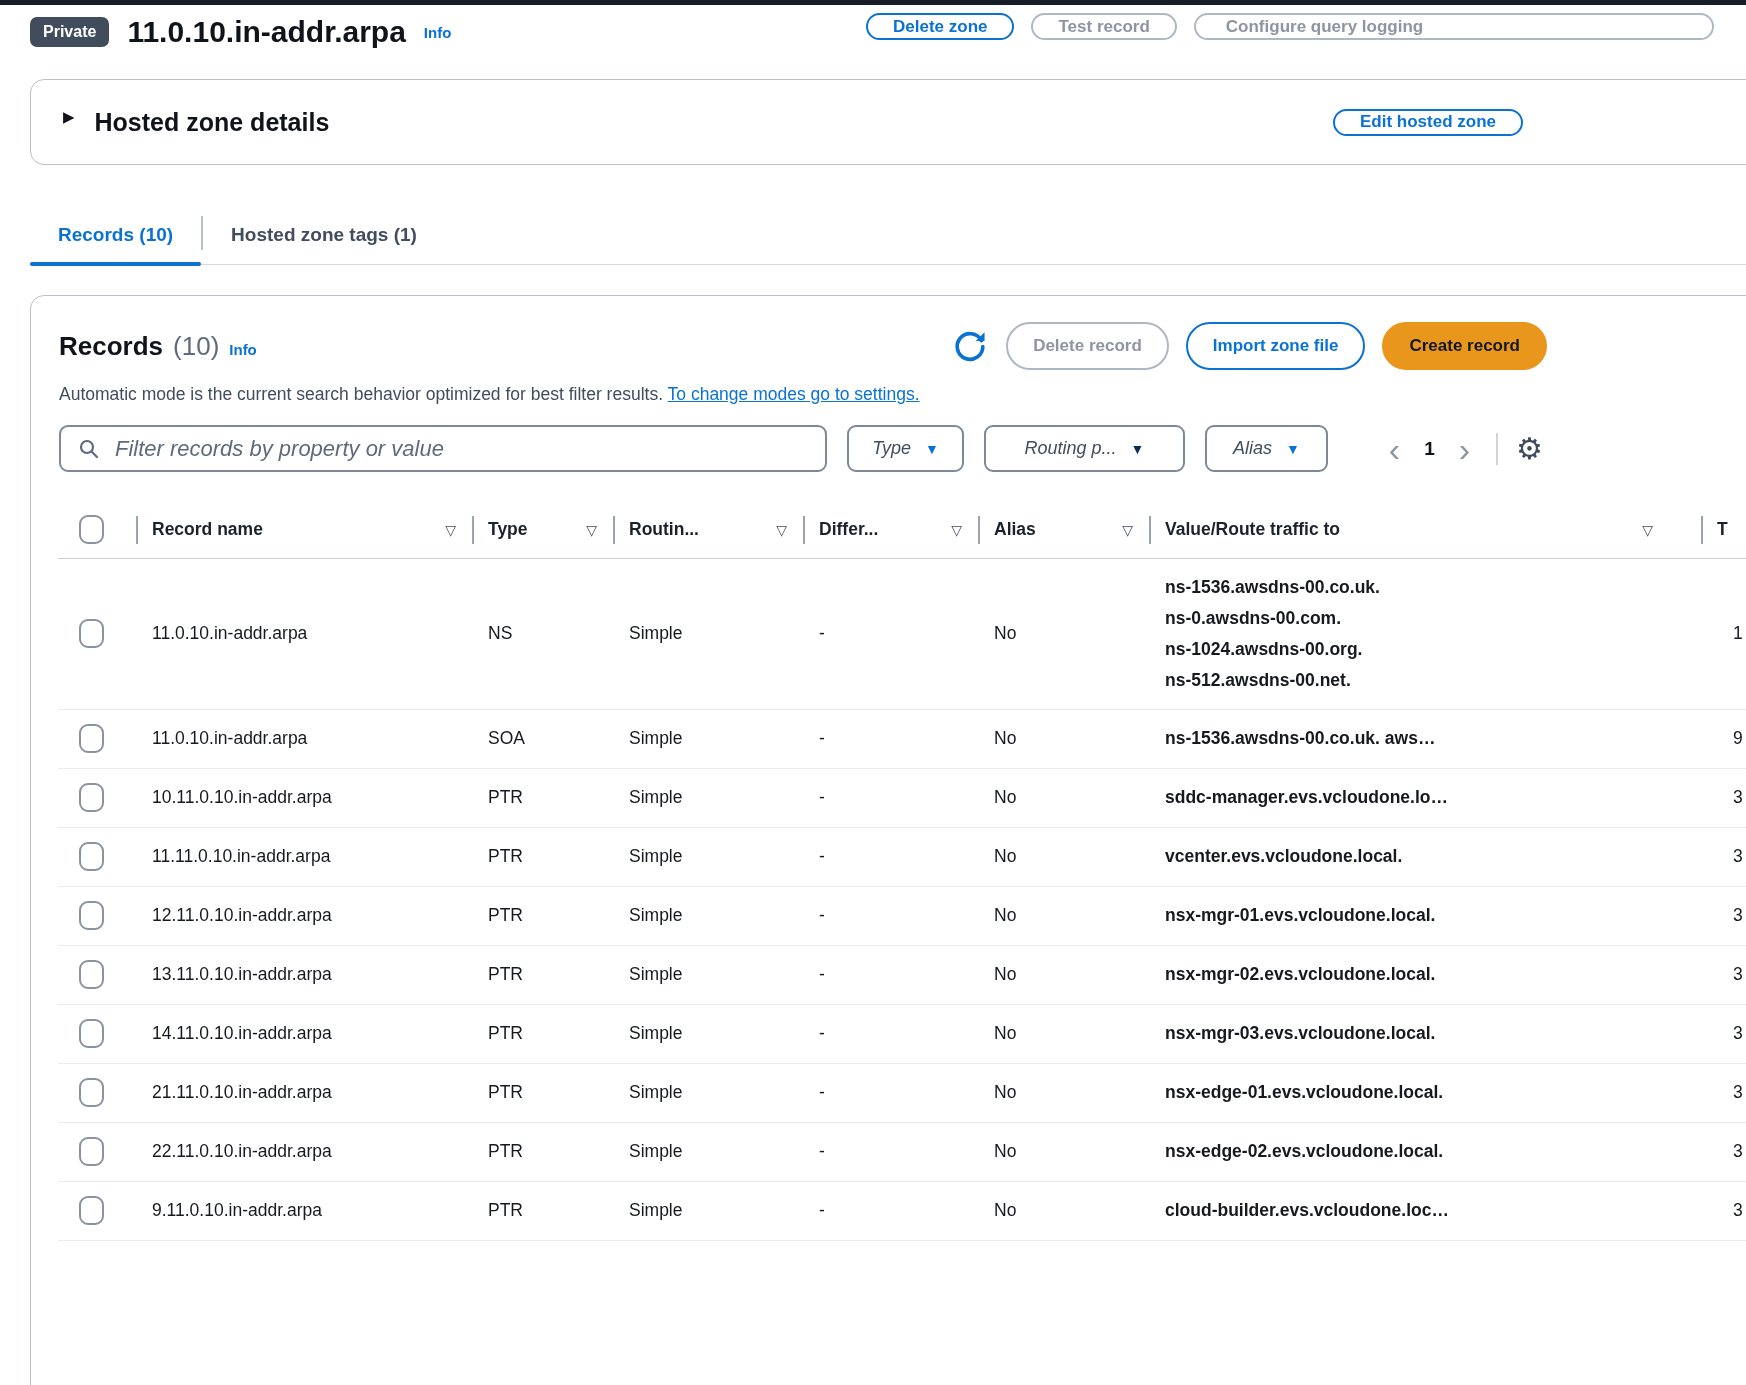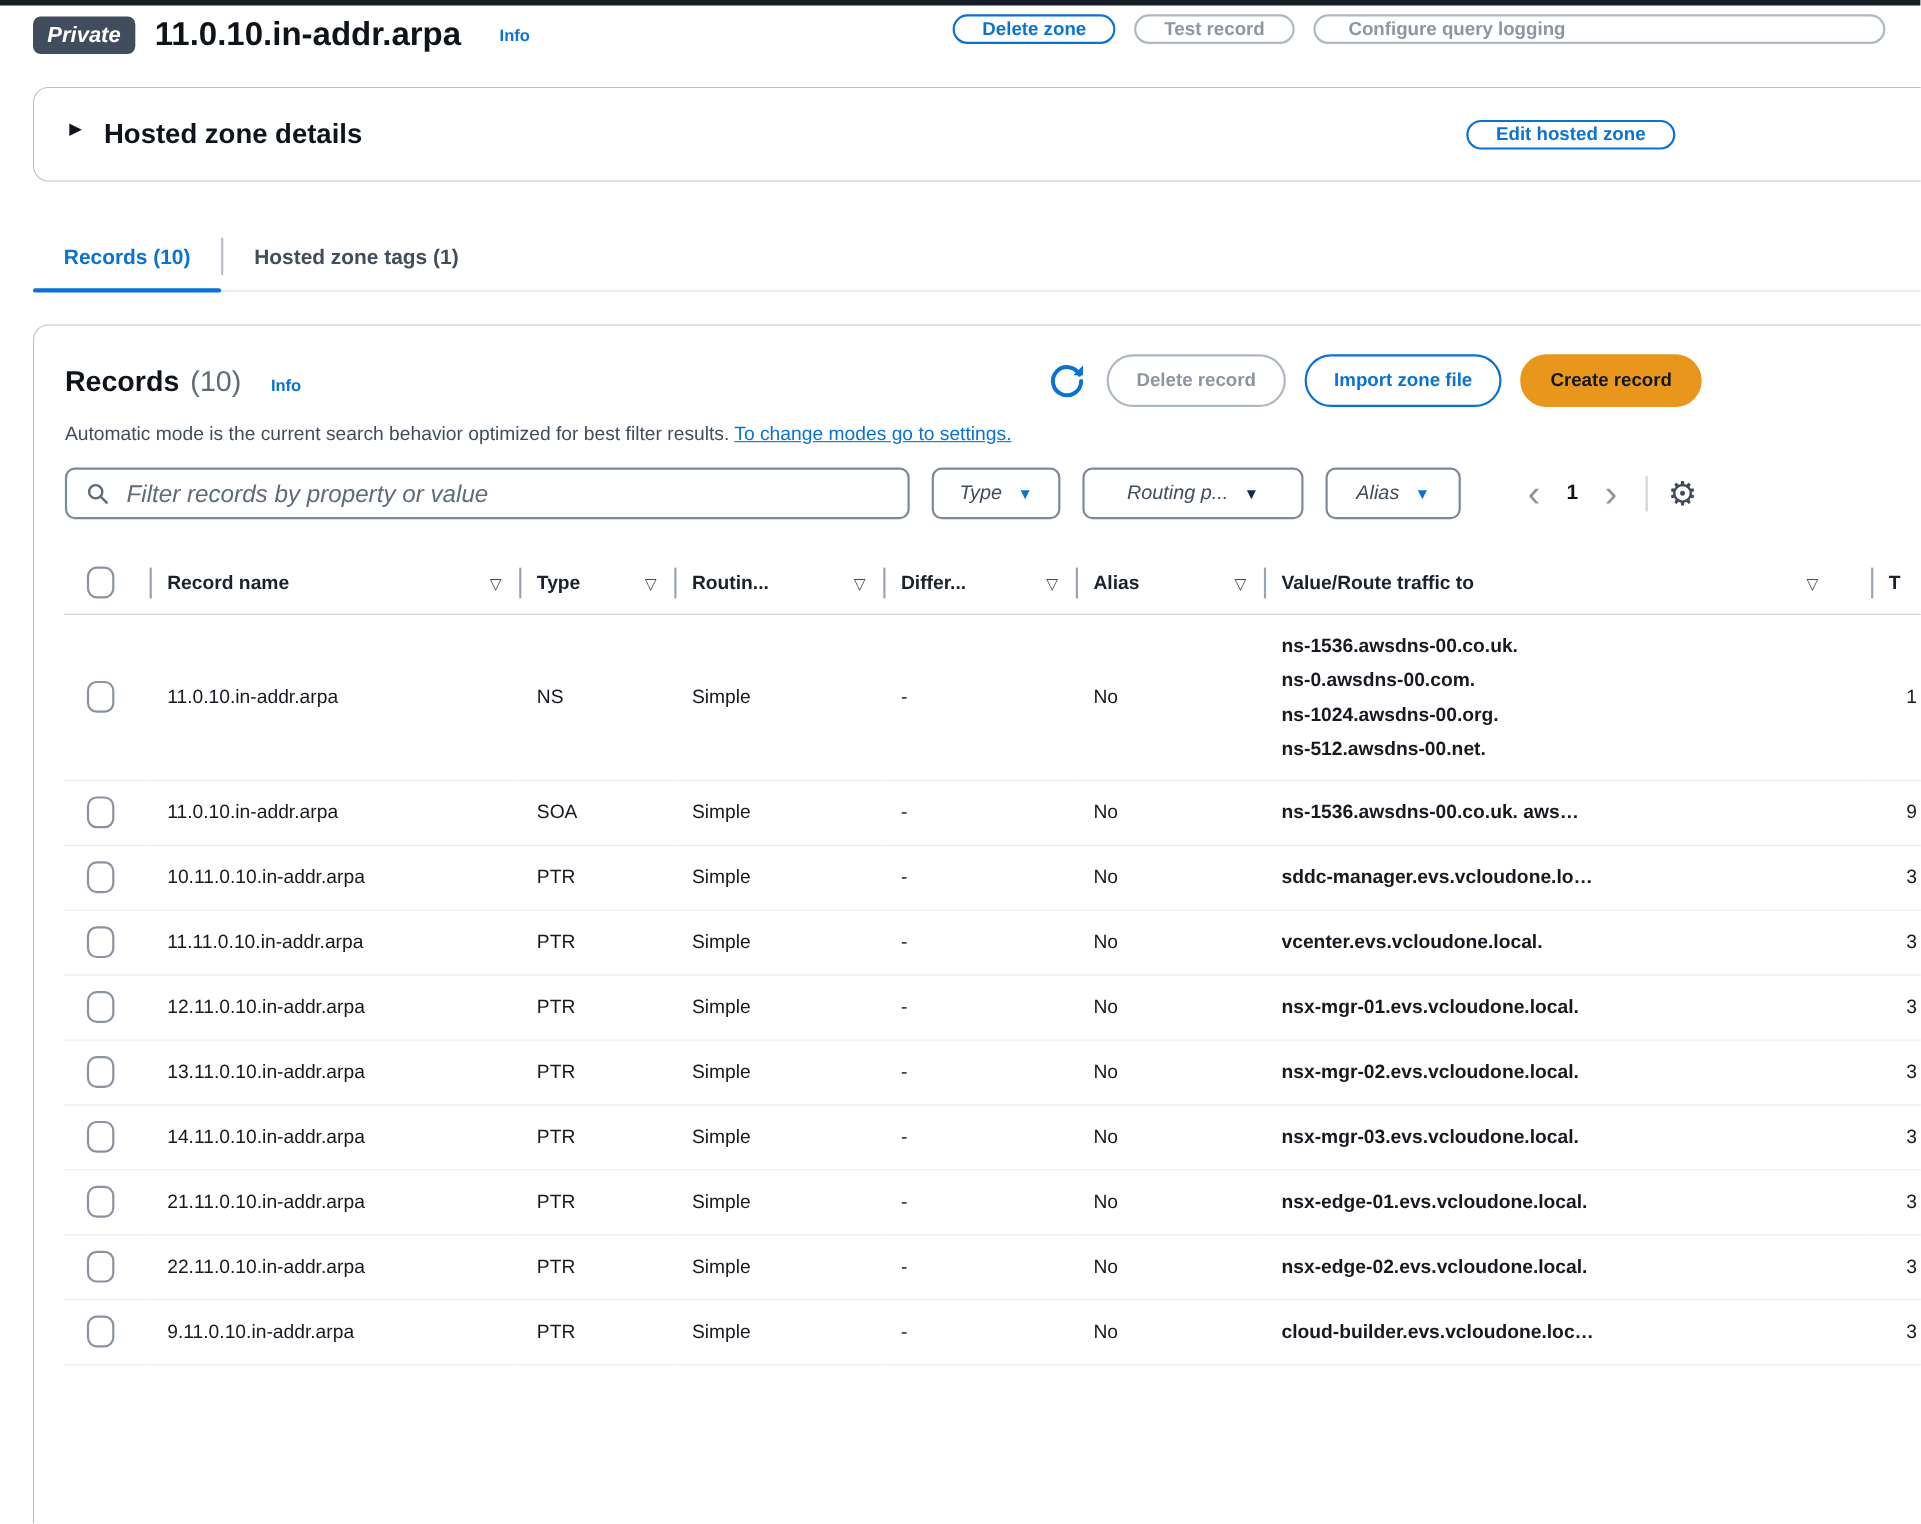--- a/index.html
+++ b/index.html
@@ -8,25 +8,25 @@
     width:1746px; height:1385px; overflow:hidden; position:relative;
     background:#ffffff; color:#0f141a;
     font-family:"Liberation Sans", sans-serif;
   }
   .top-strip { height:5px; background:#161d26; width:100%; }
 
   
   .page-header { position:relative; padding:10px 0 0 30px; height:62px; }
   .ph-left { display:flex; align-items:center; gap:18px; }
   .badge {
-    background:#414d5c; color:#fff; font-size:20px; line-height:1;
-    padding:7px 13px; border-radius:7px; font-weight:bold;font-style:italic;
+    background:#414d5c; color:#fff; font-size:16px; line-height:1;
+    padding:7px 13px; border-radius:7px; font-weight:bold;
   }
   .page-title { font-size:30px; font-weight:bold; margin:0; color:#0f141a; }
-  .info-link { color:#0972d3; font-weight:bold; font-size:15px; text-decoration:none; cursor:pointer;margin-left:17px; }
+  .info-link { color:#0972d3; font-weight:bold; font-size:15px; text-decoration:none; cursor:pointer; }
 
   .btn {
     display:inline-flex; align-items:center; justify-content:center;
     height:27px; padding:0 25px; border-radius:24px; border:2px solid;
     font-family:inherit; font-size:17px; font-weight:bold; background:#fff; cursor:pointer;
     white-space:nowrap;
   }
   .btn-blue { color:#0972d3; border-color:#0972d3; }
   .btn-gray { color:#8c95a1; border-color:#aeb8c2;text-align:center; }
   .btn-primary { background:#e8961c; border-color:#e8961c; color:#12181f; }

